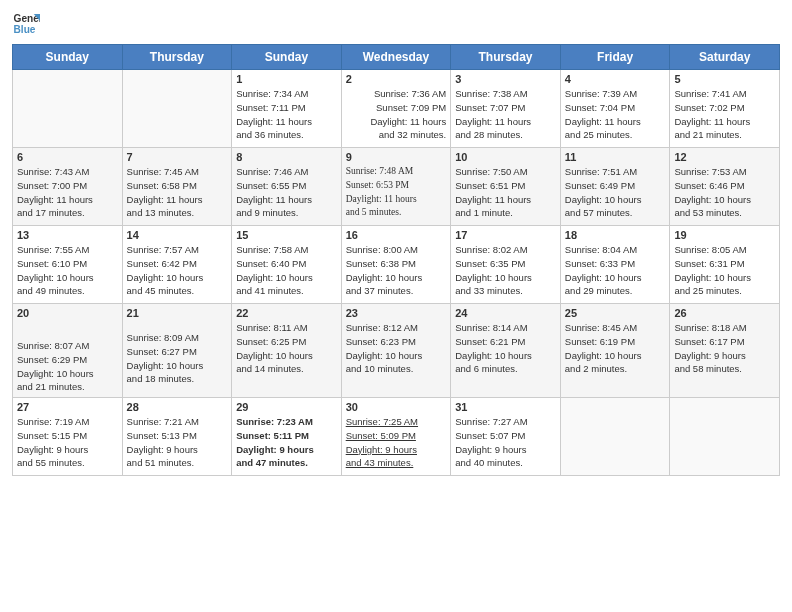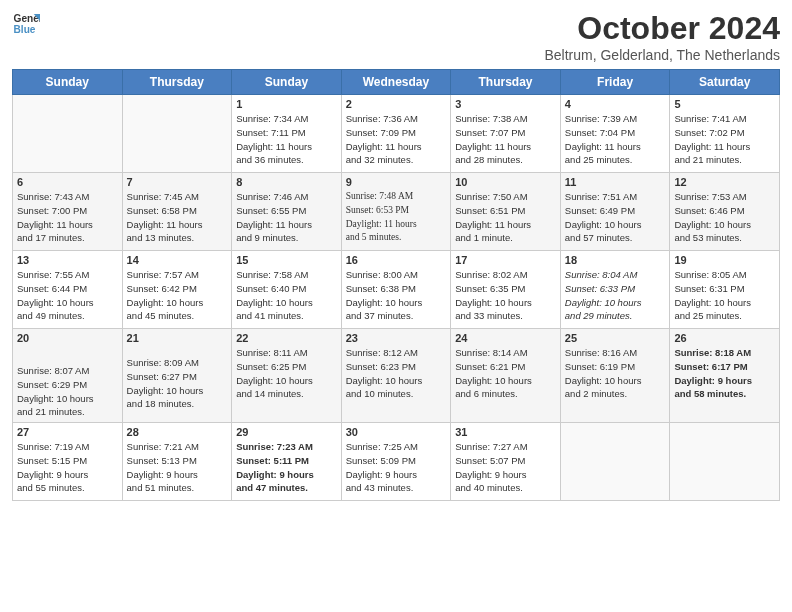--- a/index.html
+++ b/index.html
@@ -87,24 +87,20 @@
 
 <div class="page">
   <div class="header">
     <div class="logo">
       <svg class="logo-icon" viewBox="0 0 36 36">
         <text x="2" y="16" font-size="13" font-weight="bold" fill="#333">General</text>
         <text x="2" y="30" font-size="13" font-weight="bold" fill="#4a90c4">Blue</text>
         <polygon points="28,5 36,14 36,5" fill="#4a90c4"></polygon>
       </svg>
     </div>
-    <div class="title-block">
-      <div class="month-title">October 2024</div>
-      <div class="location">Beltrum, Gelderland, The Netherlands</div>
-    </div>
   </div>
 
   <table>
     <thead>
       <tr>
       <th>Sunday</th>
           <th>Thursday</th>
           <th>Sunday</th>
           <th>Wednesday</th>
           <th>Thursday</th>
@@ -118,21 +114,21 @@
           <td class="empty"></td>
           <td>
             <span class="day-num">1</span>
             <div class="cell-text" style="white-space: pre-line;">Sunrise: 7:34 AM
 Sunset: 7:11 PM
 Daylight: 11 hours
 and 36 minutes.</div>
           </td>
           <td>
             <span class="day-num">2</span>
-            <div class="cell-text" style="white-space: pre-line;">Sunrise: 7:36 AM
+            <div class="cell-text" style="white-space: pre-line; text-align: right;">Sunrise: 7:36 AM
 Sunset: 7:09 PM
 Daylight: 11 hours
 and 32 minutes.</div>
           </td>
           <td>
             <span class="day-num">3</span>
             <div class="cell-text" style="white-space: pre-line;">Sunrise: 7:38 AM
 Sunset: 7:07 PM
 Daylight: 11 hours
 and 28 minutes.</div>
@@ -200,21 +196,21 @@
             <div class="cell-text" style="white-space: pre-line;">Sunrise: 7:53 AM
 Sunset: 6:46 PM
 Daylight: 10 hours
 and 53 minutes.</div>
           </td>
         </tr>
         <tr>
           <td>
             <span class="day-num">13</span>
             <div class="cell-text" style="white-space: pre-line;">Sunrise: 7:55 AM
-Sunset: 6:44 PM
+Sunset: 6:10 PM
 Daylight: 10 hours
 and 49 minutes.</div>
           </td>
           <td>
             <span class="day-num">14</span>
             <div class="cell-text" style="white-space: pre-line;">Sunrise: 7:57 AM
 Sunset: 6:42 PM
 Daylight: 10 hours
 and 45 minutes.</div>
           </td>
@@ -234,21 +230,21 @@
           </td>
           <td>
             <span class="day-num">17</span>
             <div class="cell-text" style="white-space: pre-line;">Sunrise: 8:02 AM
 Sunset: 6:35 PM
 Daylight: 10 hours
 and 33 minutes.</div>
           </td>
           <td>
             <span class="day-num">18</span>
-            <div class="cell-text" style="white-space: pre-line; font-style: italic;">Sunrise: 8:04 AM
+            <div class="cell-text" style="white-space: pre-line;">Sunrise: 8:04 AM
 Sunset: 6:33 PM
 Daylight: 10 hours
 and 29 minutes.</div>
           </td>
           <td>
             <span class="day-num">19</span>
             <div class="cell-text" style="white-space: pre-line;">Sunrise: 8:05 AM
 Sunset: 6:31 PM
 Daylight: 10 hours
 and 25 minutes.</div>
@@ -285,28 +281,28 @@
           </td>
           <td>
             <span class="day-num">24</span>
             <div class="cell-text" style="white-space: pre-line;">Sunrise: 8:14 AM
 Sunset: 6:21 PM
 Daylight: 10 hours
 and 6 minutes.</div>
           </td>
           <td>
             <span class="day-num">25</span>
-            <div class="cell-text" style="white-space: pre-line;">Sunrise: 8:16 AM
+            <div class="cell-text" style="white-space: pre-line;">Sunrise: 8:45 AM
 Sunset: 6:19 PM
 Daylight: 10 hours
 and 2 minutes.</div>
           </td>
           <td>
             <span class="day-num">26</span>
-            <div class="cell-text" style="white-space: pre-line; font-weight: bold;">Sunrise: 8:18 AM
+            <div class="cell-text" style="white-space: pre-line;">Sunrise: 8:18 AM
 Sunset: 6:17 PM
 Daylight: 9 hours
 and 58 minutes.</div>
           </td>
         </tr>
         <tr>
           <td>
             <span class="day-num">27</span>
             <div class="cell-text" style="white-space: pre-line;">Sunrise: 7:19 AM
 Sunset: 5:15 PM
@@ -322,21 +318,21 @@
           </td>
           <td>
             <span class="day-num">29</span>
             <div class="cell-text" style="white-space: pre-line; font-weight: bold;">Sunrise: 7:23 AM
 Sunset: 5:11 PM
 Daylight: 9 hours
 and 47 minutes.</div>
           </td>
           <td>
             <span class="day-num">30</span>
-            <div class="cell-text" style="white-space: pre-line;">Sunrise: 7:25 AM
+            <div class="cell-text" style="white-space: pre-line; text-decoration: underline;">Sunrise: 7:25 AM
 Sunset: 5:09 PM
 Daylight: 9 hours
 and 43 minutes.</div>
           </td>
           <td>
             <span class="day-num">31</span>
             <div class="cell-text" style="white-space: pre-line;">Sunrise: 7:27 AM
 Sunset: 5:07 PM
 Daylight: 9 hours
 and 40 minutes.</div>

